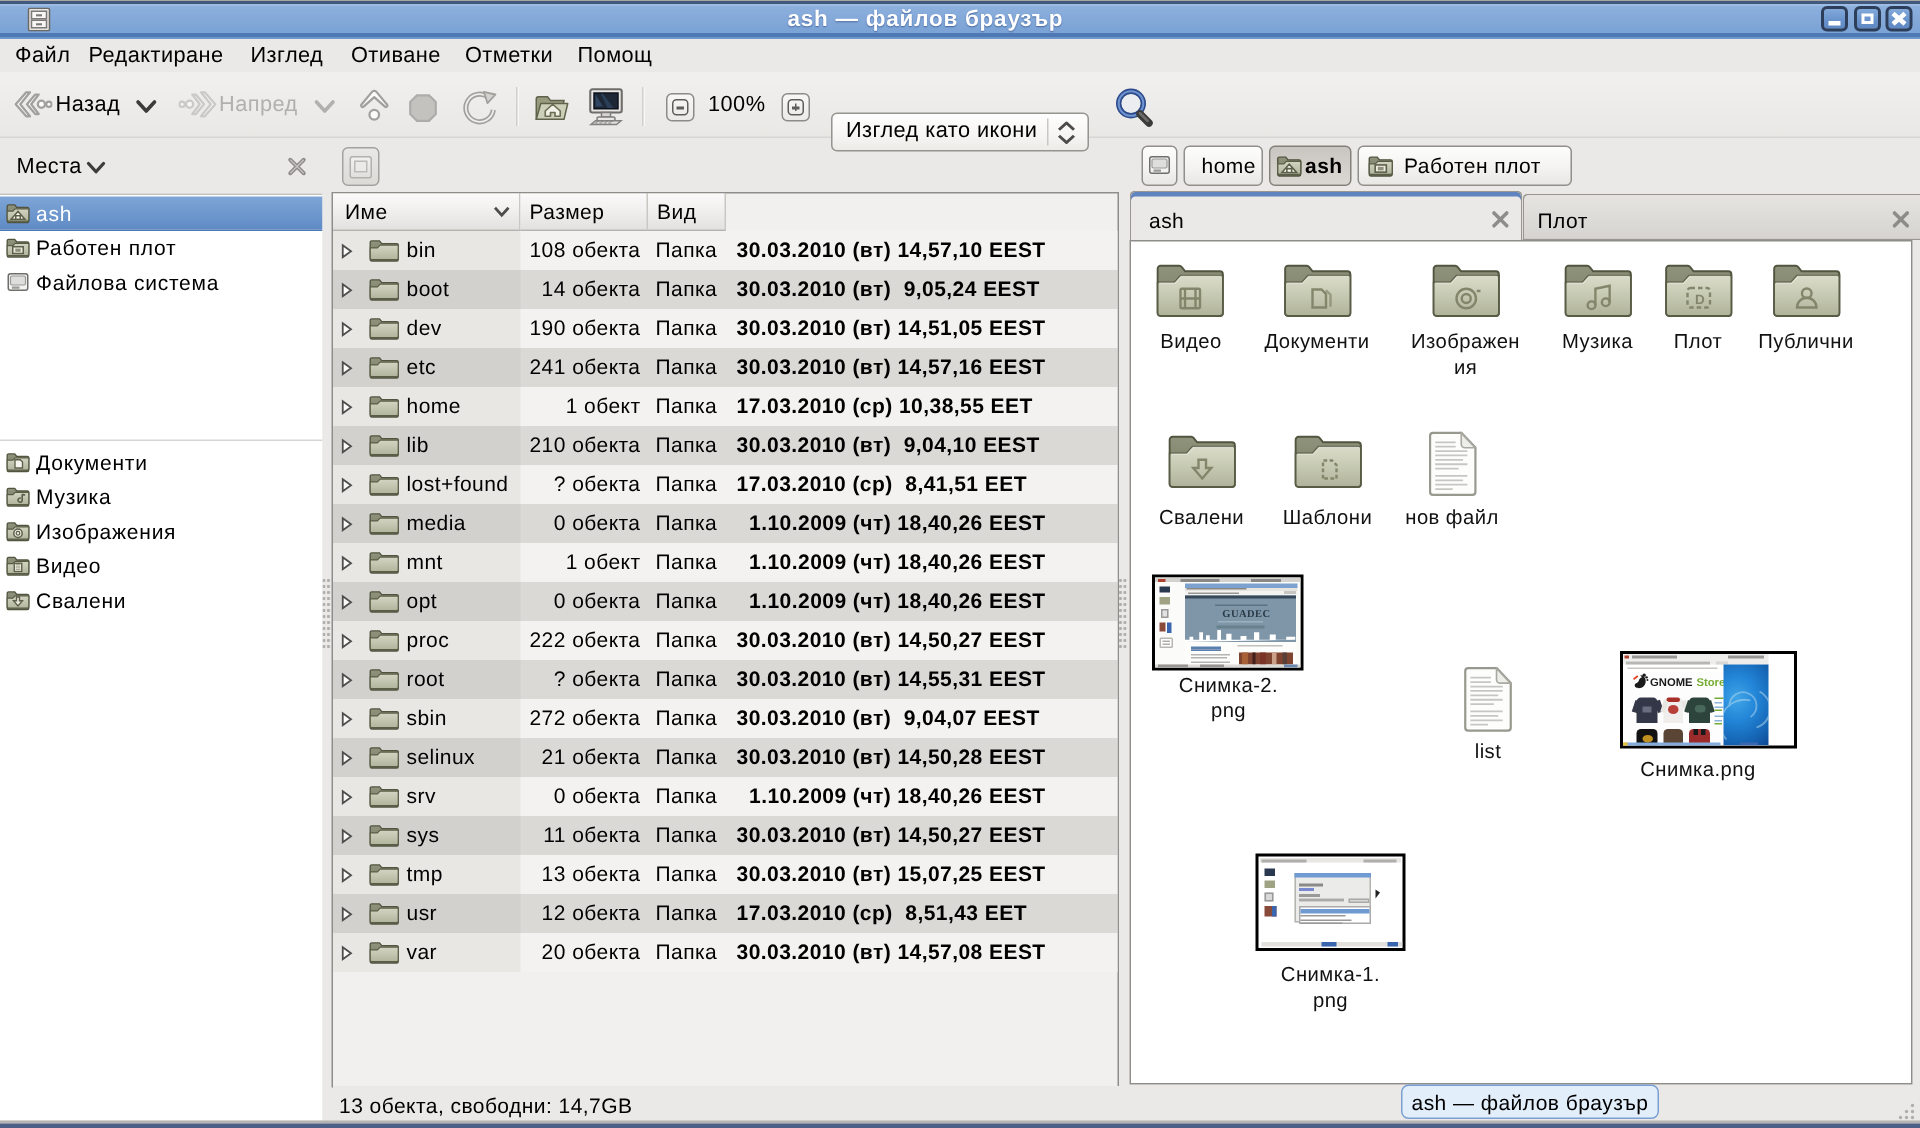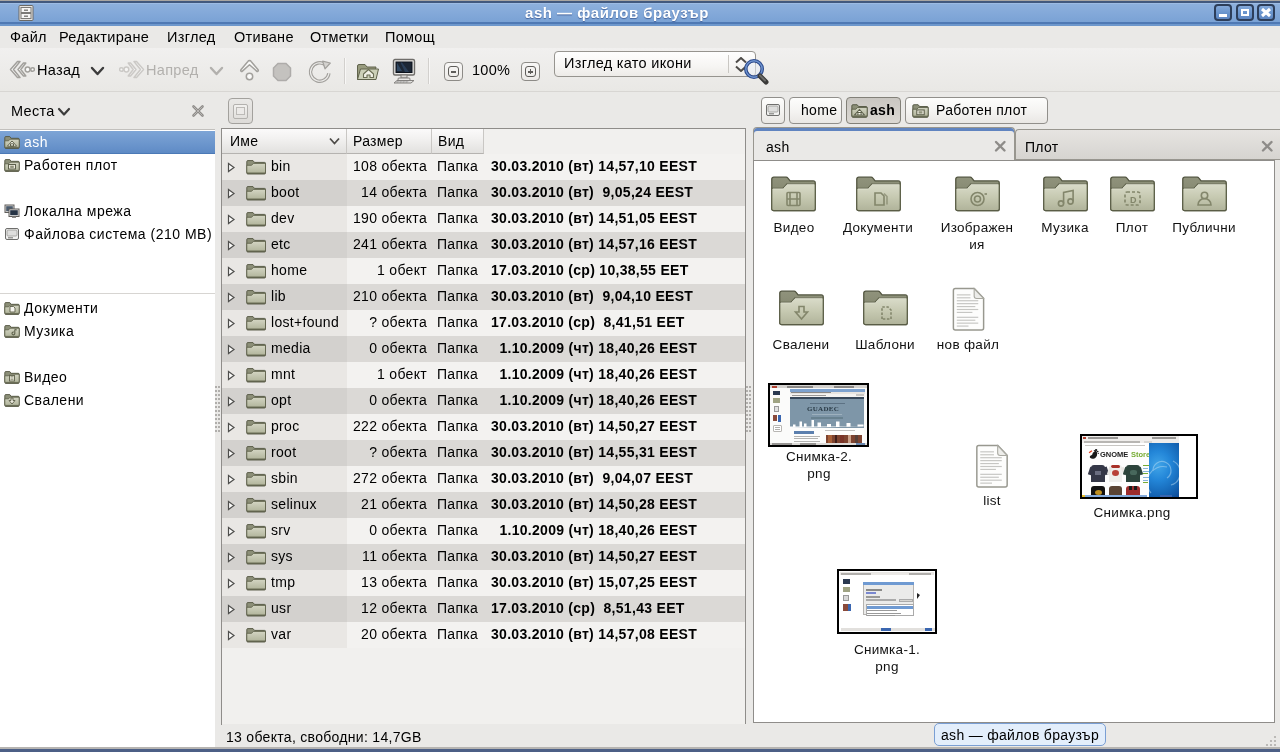--- a/index.html
+++ b/index.html
@@ -204,21 +204,21 @@
 <div class="abs" style="left:444px;top:62px;width:19px;height:19px;border:1px solid #8d8b87;border-radius:4px;background:linear-gradient(#f8f7f6,#eceae7)">
  <div style="position:absolute;left:3px;top:3px;width:11px;height:11px;border:1.4px solid #5f5d5a;border-radius:3px"></div>
  <div style="position:absolute;left:6px;top:8px;width:5px;height:1.6px;background:#5f5d5a"></div>
 </div>
 <span class="abs tbtxt" style="left:472px;top:62px">100%</span>
 <div class="abs" style="left:521px;top:62px;width:19px;height:19px;border:1px solid #8d8b87;border-radius:4px;background:linear-gradient(#f8f7f6,#eceae7)">
  <div style="position:absolute;left:3px;top:3px;width:11px;height:11px;border:1.4px solid #5f5d5a;border-radius:3px"></div>
  <div style="position:absolute;left:6px;top:8px;width:5px;height:1.6px;background:#5f5d5a"></div>
  <div style="position:absolute;left:7.7px;top:6.3px;width:1.6px;height:5px;background:#5f5d5a"></div>
 </div>
-<div class="abs" style="left:554px;top:51px;width:202px;height:26px;border:1px solid #96948f;border-radius:4px;background:linear-gradient(#fefefe,#f6f5f3 60%,#edebe8)">
+<div class="abs" style="left:554px;top:75px;width:172px;height:26px;border:1px solid #96948f;border-radius:4px;background:linear-gradient(#fefefe,#f6f5f3 60%,#edebe8)">
  <span style="position:absolute;left:9px;top:3px;font-size:14.5px;white-space:nowrap">Изглед като икони</span>
  <div style="position:absolute;right:26px;top:3px;width:1px;height:18px;background:#c9c7c3"></div>
  <svg style="position:absolute;right:7px;top:5px" width="14" height="15">
       <path d="M2,5.5 L7,1 L12,5.5 M2,9.5 L7,14 L12,9.5" fill="none" stroke="#4e4c49" stroke-width="2"></path>
     </svg>
 </div>
 <svg class="abs" style="left:740px;top:56px" width="32" height="32" viewBox="0 0 32 32">
  <circle cx="14" cy="13" r="8.2" fill="none" stroke="#2c4a8c" stroke-width="3.6"></circle>
  <circle cx="14" cy="13" r="8.2" fill="none" stroke="#6f94cf" stroke-width="1.4"></circle>
  <circle cx="14" cy="13" r="6" fill="#e9eef6" opacity="0.55"></circle>
@@ -254,50 +254,48 @@
   <span class="tx">ash</span>
     </div>
  <div class="srow" style="top:24px">
   <svg class="ic" width="16" height="16">
         <use href="#f16"></use>
         <rect x="4.5" y="7.5" width="7" height="4.5" fill="#eceadf" stroke="#5d604b"></rect>
         <rect x="6.2" y="8.7" width="3.6" height="2.2" fill="#8f927a"></rect>
       </svg>
   <span class="tx">Работен плот</span>
     </div>
- <div class="srow" style="top:70px">
-  <svg class="ic" width="16" height="16" viewBox="0 0 16 16">
-   <rect x="1" y="2" width="9" height="7.5" fill="#dcdbd9" stroke="#5f5d5a"></rect>
-   <rect x="2.2" y="3.2" width="6.6" height="5" fill="#4a5a6c"></rect>
-   <rect x="5" y="6" width="10" height="7.5" fill="#eceae8" stroke="#5f5d5a"></rect>
-   <rect x="6.2" y="7.2" width="7.6" height="5" fill="#263445"></rect>
-   <rect x="8" y="13.5" width="4" height="1.5" fill="#8a8886"></rect>
-  </svg>
-  <span class="tx">Локална мрежа</span>
-    </div>
- <div class="srow" style="top:93px">
+ <div class="srow" style="top:47px">
   <svg class="ic" width="16" height="16">
         <use href="#drive16"></use>
       </svg>
-  <span class="tx">Файлова система (210 MB)</span>
+  <span class="tx">Файлова система</span>
     </div>
  <div style="position:absolute;left:0;top:163px;width:215px;height:1px;background:#d7d5d2"></div>
  <div class="srow" style="top:167px">
   <svg class="ic" width="16" height="16">
         <use href="#f16"></use>
         <path d="M6,6.5 h3.5 l1.5,1.5 v4 h-5 z" fill="#f6f5ef" stroke="#5d604b" stroke-width="0.9"></path>
       </svg>
   <span class="tx">Документи</span>
     </div>
  <div class="srow" style="top:190px">
   <svg class="ic" width="16" height="16">
         <use href="#f16"></use>
         <path d="M10.8,6.5 v4 a1.4,1.4 0 1 1 -1,-1.4 M10.8,6.5 l2,0.5" fill="none" stroke="#5d604b" stroke-width="1.1"></path>
       </svg>
   <span class="tx">Музика</span>
+    </div>
+ <div class="srow" style="top:213px">
+  <svg class="ic" width="16" height="16">
+        <use href="#f16"></use>
+        <circle cx="8" cy="9.5" r="2.8" fill="#eceadf" stroke="#5d604b" stroke-width="1"></circle>
+        <circle cx="8" cy="9.5" r="1.2" fill="none" stroke="#5d604b" stroke-width="0.8"></circle>
+      </svg>
+  <span class="tx">Изображения</span>
     </div>
  <div class="srow" style="top:236px">
   <svg class="ic" width="16" height="16">
         <use href="#f16"></use>
         <rect x="5.5" y="6.5" width="5" height="5.5" fill="#eceadf" stroke="#5d604b" stroke-width="0.9"></rect>
         <path d="M6.5,7.5 h3 M6.5,9 h3 M6.5,10.5 h3" stroke="#8f927a" stroke-width="0.8"></path>
       </svg>
   <span class="tx">Видео</span>
     </div>
  <div class="srow" style="top:259px">
@@ -708,21 +706,21 @@
  <div style="position:absolute;left:5px;top:44px;width:5px;height:1.2px;background:#b0aeab"></div>
  <div style="position:absolute;left:20px;top:4px;width:75px;height:2.5px;background:#7da2cf"></div>
  <div style="position:absolute;left:20px;top:6.5px;width:75px;height:2px;background:#e8e5e0"></div>
  <div style="position:absolute;left:21px;top:7px;width:40px;height:1.2px;background:#8a8886"></div>
  <div style="position:absolute;left:20px;top:8.5px;width:75px;height:3.5px;background:#f4f3f1"></div>
  <div style="position:absolute;left:22px;top:9.5px;width:34px;height:1.4px;background:#9a9896"></div>
  <div style="position:absolute;left:86px;top:9.3px;width:8px;height:2px;background:#c8c6c3"></div>
  <div style="position:absolute;left:20px;top:12px;width:74px;height:31px;background:#7e96a8"></div>
  <div style="position:absolute;left:20px;top:12px;width:74px;height:1.6px;background:#37485a"></div>
  <div style="position:absolute;left:40px;top:17.5px;width:35px;height:1.6px;background:#5d7284"></div>
- <div style="position:absolute;left:37px;top:20.5px;width:40px;color:#2a3a46;font-size:7px;font-weight:bold;line-height:7px;text-align:left;letter-spacing:0.3px;font-family:'Liberation Serif',serif">GUADEC</div>
+ <div style="position:absolute;left:37px;top:20.5px;width:40px;color:#2a3a46;font-size:7px;font-weight:bold;line-height:7px;text-align:right;letter-spacing:0.3px;font-family:'Liberation Serif',serif">GUADEC</div>
  <div style="position:absolute;left:42px;top:28.5px;width:30px;height:1.6px;background:#9db0bd"></div>
  <div style="position:absolute;left:41px;top:32px;width:32px;height:1.6px;background:#68818f"></div>
  <svg style="position:absolute;left:20px;top:33px" width="74" height="10">
         <path d="M0,10 L0,8.5 h3 v-2 h2.5 v2 h4 v-5 h2.5 v5 h2 v-3 h2.5 v3 h5 v-6.5 h2.5 v6.5 h3.5 v-4 h3.5 v4 h6 v-2.5 h4 v2.5 h5 v-5 h3.5 v5 h7 v-3.5 h4 v3.5 h7 v-2 h6 v2 z" fill="#fff"></path>
       </svg>
  <div style="position:absolute;left:20px;top:43px;width:74px;height:15px;background:#fdfdfc"></div>
  <div style="position:absolute;left:24px;top:46px;width:20px;height:2px;background:#5c80ae"></div>
  <div style="position:absolute;left:24px;top:46px;width:20px;height:2.6px;border-bottom:0.5px solid #5c80ae"></div>
  <div style="position:absolute;left:24px;top:50.5px;width:26px;height:1.3px;background:#b4b4b2"></div>
  <div style="position:absolute;left:24px;top:53px;width:24px;height:1.3px;background:#b4b4b2"></div>

